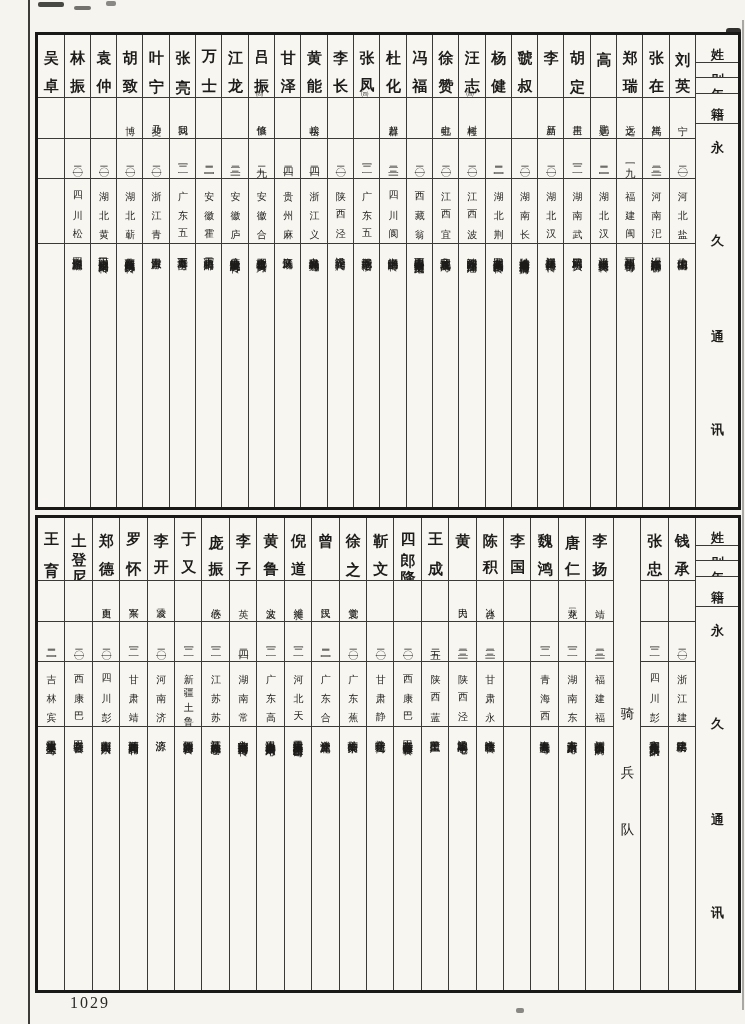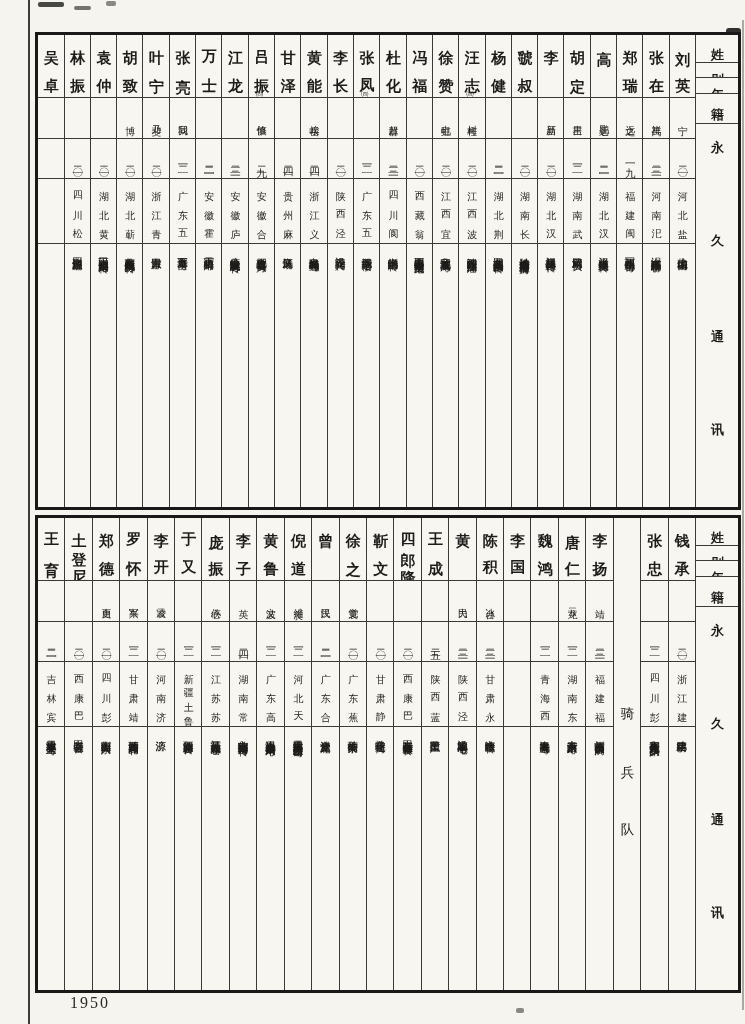--- a/index.html
+++ b/index.html
@@ -916,15 +916,15 @@
         </div>
         <div class="cell c-native">
           <span class="vtext native-text">吉林宾县</span>
         </div>
         <div class="cell c-addr">
           <span class="vtext addr-text">天津英租界泰来里五号</span>
         </div>
       </div>
     </div>
 
-  <div class="page-number">1950</div>
+  <div class="page-number">1029</div>
 
 </div>
 
 </body></html>

